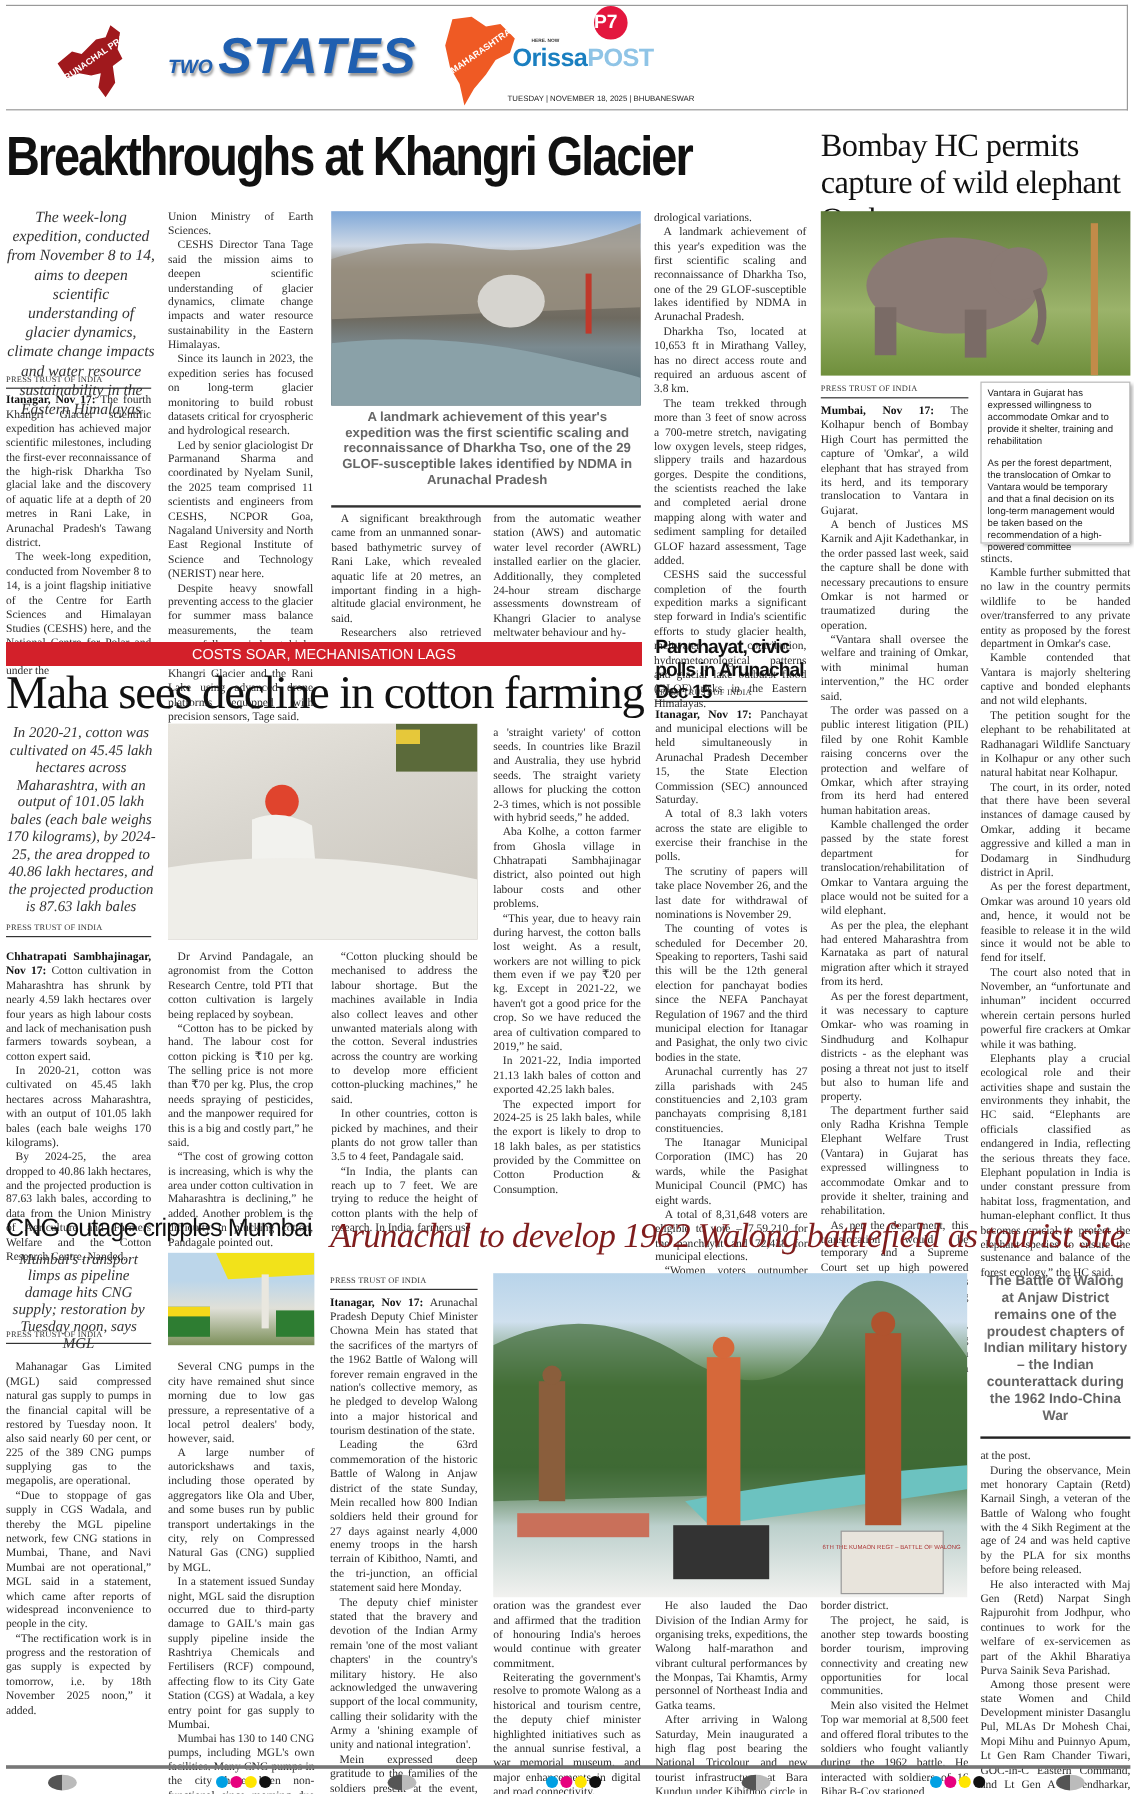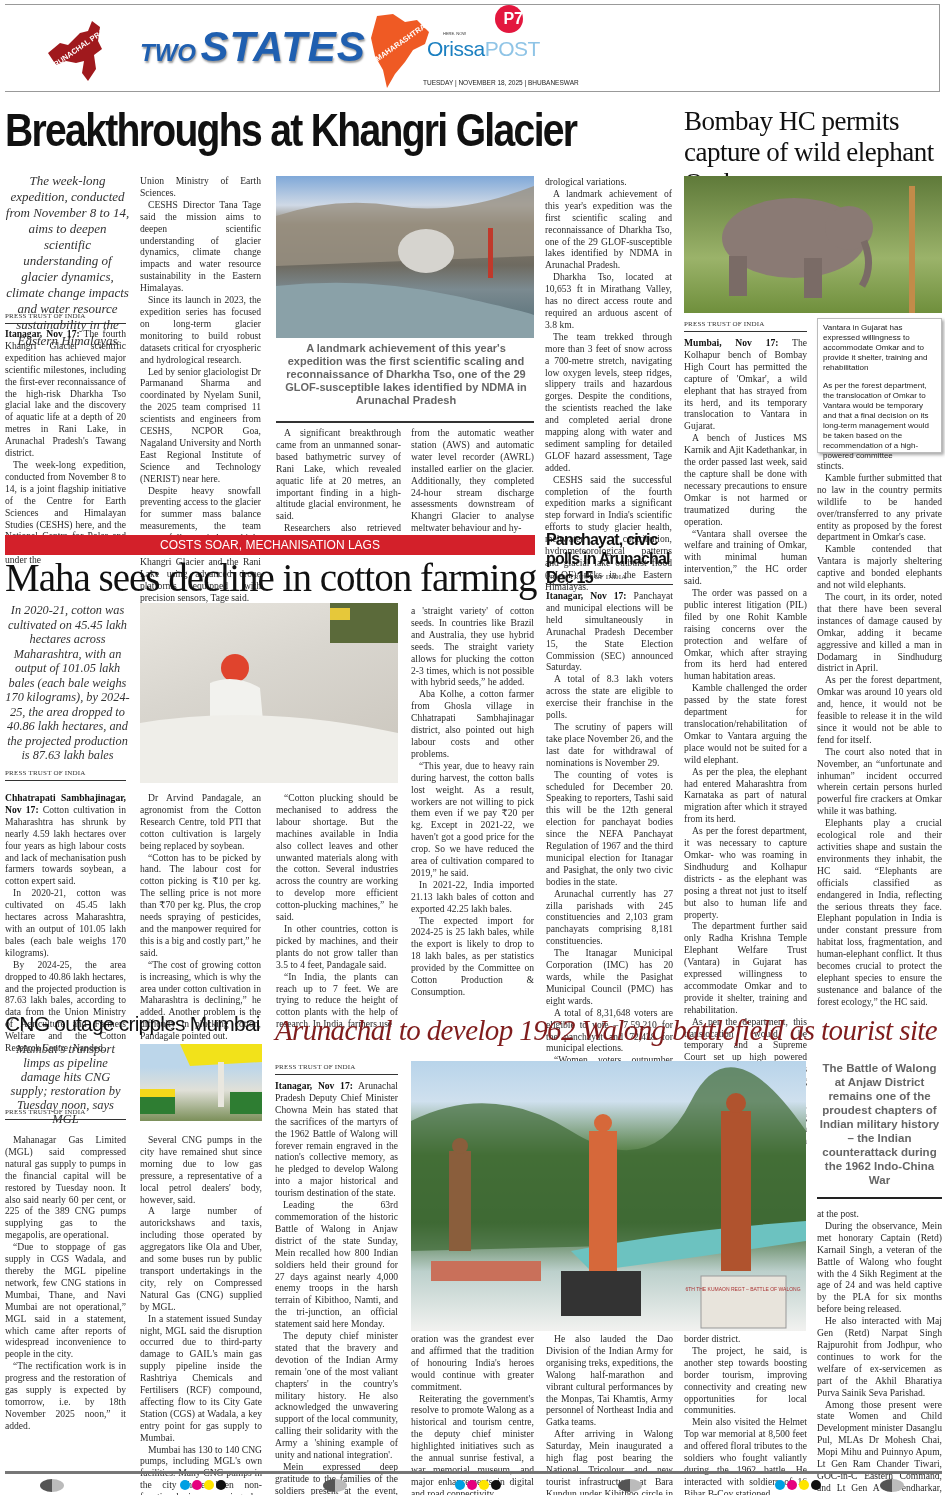--- a/index.html
+++ b/index.html
@@ -26,31 +26,31 @@
 <body>
 
 <div class="abs mast">
   <div class="state-map" style="left:35px;top:8px;width:70px;height:70px">
     <svg width="70" height="70" viewBox="0 0 70 70">
         <path d="M8 40 L20 30 L28 32 L40 20 L48 18 L52 8 L60 14 L58 28 L62 36 L54 42 L56 56 L48 68 L42 60 L44 48 L36 50 L26 48 L16 52 Z" fill="#a0191d"></path>
       </svg>
     <span class="state-label" style="left:2px;top:26px;transform:rotate(-35deg);font-size:7.5px">ARUNACHAL PRADESH</span>
   </div>
   <div class="abs" style="left:135px;top:18px;font-family:'Liberation Sans',sans-serif;font-weight:bold;font-style:italic;color:#1f5fb0;text-shadow:1px 2px 2px #999">
-    <span style="font-size:24px">TWO</span>
+    <span style="font-size:16px">TWO</span>
     <span style="font-size:42px;letter-spacing:1px">STATES</span>
   </div>
   <div class="state-map" style="left:360px;top:5px;width:70px;height:80px">
     <svg width="70" height="80" viewBox="0 0 70 80">
         <path d="M12 6 L28 4 L40 12 L52 10 L64 22 L60 34 L48 40 L40 52 L30 64 L22 78 L18 60 L10 46 L6 28 Z" fill="#ef5a24"></path>
       </svg>
     <span class="state-label" style="left:6px;top:28px;transform:rotate(-35deg);font-size:7.5px">MAHARASHTRA</span>
   </div>
-  <div class="abs" style="left:490px;top:0;width:28px;height:28px;border-radius:50%;background:#e3173e;color:#fff;font-family:'Liberation Sans',sans-serif;font-weight:bold;font-size:16px;line-height:28px;text-align:right">P7</div>
-  <div class="abs" style="left:422px;top:32px;font-family:'Liberation Sans',sans-serif;font-weight:normal;font-size:21px;letter-spacing:-.5px">
+  <div class="abs" style="left:490px;top:0;width:28px;height:28px;border-radius:50%;background:#e3173e;color:#fff;font-family:'Liberation Sans',sans-serif;font-weight:bold;font-size:16px;line-height:28px;text-align:left">P7</div>
+  <div class="abs" style="left:422px;top:32px;font-family:'Liberation Sans',sans-serif;font-weight:bold;font-size:21px;letter-spacing:-.5px">
     <span style="position:absolute;left:16px;top:-6px;font-size:4px;color:#333;letter-spacing:0">HERE. NOW</span>
     <span style="color:#1a7fc0">Orissa</span><span style="color:#8fc4e6">POST</span>
   </div>
   <div class="abs" style="left:418px;top:74px;font-family:'Liberation Sans',sans-serif;font-size:6.5px;color:#222;white-space:nowrap">TUESDAY | NOVEMBER 18, 2025 | BHUBANESWAR</div>
 </div>
 
 <div class="abs" style="left:5px;top:104px;width:670px;font-family:'Liberation Sans',sans-serif;font-weight:bold;font-size:46px;line-height:52px;letter-spacing:-2px;transform:scaleX(.85);transform-origin:left;white-space:nowrap;color:#111">Breakthroughs at Khangri Glacier</div>
 
 <div class="abs intro" style="left:5px;top:173px;width:125px">The week-long expedition, conducted from November 8 to 14, aims to deepen scientific understanding of glacier dynamics, climate change impacts and water resource sustainability in the Eastern Himalayas</div>
 <div class="abs byline" style="left:5px;top:312px;width:121px">PRESS TRUST OF INDIA</div>
@@ -115,20 +115,21 @@
   <p>Petitioner Kamble, however, opposed this and said shifting the elephant from Maharashtra to Gujarat would result in him losing his natural in-</p>
 </div>
 <div class="abs" style="left:817px;top:318px;width:125px;height:135px;border:1px solid #bbb;box-shadow:2px 2px 3px #aaa;padding:4px 5px;font-family:'Liberation Sans',sans-serif;font-size:8px;line-height:10px;color:#222">
   <p style="margin-bottom:8px">Vantara in Gujarat has expressed willingness to accommodate Omkar and to provide it shelter, training and rehabilitation</p>
   <p>As per the forest department, the translocation of Omkar to Vantara would be temporary and that a final decision on its long-term management would be taken based on the recommendation of a high-powered committee</p>
 </div>
 <div class="abs txt" style="left:817px;top:460px;width:125px">
   <p class="first">stincts.</p>
   <p>Kamble further submitted that no law in the country permits wildlife to be handed over/transferred to any private entity as proposed by the forest department in Omkar's case.</p>
   <p>Kamble contended that Vantara is majorly sheltering captive and bonded elephants and not wild elephants.</p>
+  <p>The petition sought for the elephant to be rehabilitated at Radhanagari Wildlife Sanctuary in Kolhapur or any other such natural habitat near Kolhapur.</p>
   <p>The court, in its order, noted that there have been several instances of damage caused by Omkar, adding it became aggressive and killed a man in Dodamarg in Sindhudurg district in April.</p>
   <p>As per the forest department, Omkar was around 10 years old and, hence, it would not be feasible to release it in the wild since it would not be able to fend for itself.</p>
   <p>The court also noted that in November, an “unfortunate and inhuman” incident occurred wherein certain persons hurled powerful fire crackers at Omkar while it was bathing.</p>
   <p>Elephants play a crucial ecological role and their activities shape and sustain the environments they inhabit, the HC said. “Elephants are officials classified as endangered in India, reflecting the serious threats they face. Elephant population in India is under constant pressure from habitat loss, fragmentation, and human-elephant conflict. It thus becomes crucial to protect the elephant species to ensure the sustenance and balance of the forest ecology,” the HC said.</p>
 </div>
 
 <div class="abs" style="left:5px;top:535px;width:530px;height:20px;background:#d3202a;color:#fff;font-family:'Liberation Sans',sans-serif;font-size:12px;line-height:20px;text-align:center">COSTS SOAR, MECHANISATION LAGS</div>
 <div class="abs" style="left:5px;top:556px;width:535px;font-family:'Liberation Serif',serif;font-size:39px;line-height:44px;color:#111;letter-spacing:-1px;white-space:nowrap">Maha sees decline in cotton farming</div>
 <div class="abs intro" style="left:5px;top:603px;width:125px;font-size:12.3px;line-height:14.5px">In 2020-21, cotton was cultivated on 45.45 lakh hectares across Maharashtra, with an output of 101.05 lakh bales (each bale weighs 170 kilograms), by 2024-25, the area dropped to 40.86 lakh hectares, and the projected production is 87.63 lakh bales</div>
 <div class="abs byline" style="left:5px;top:769px;width:121px">PRESS TRUST OF INDIA</div>

